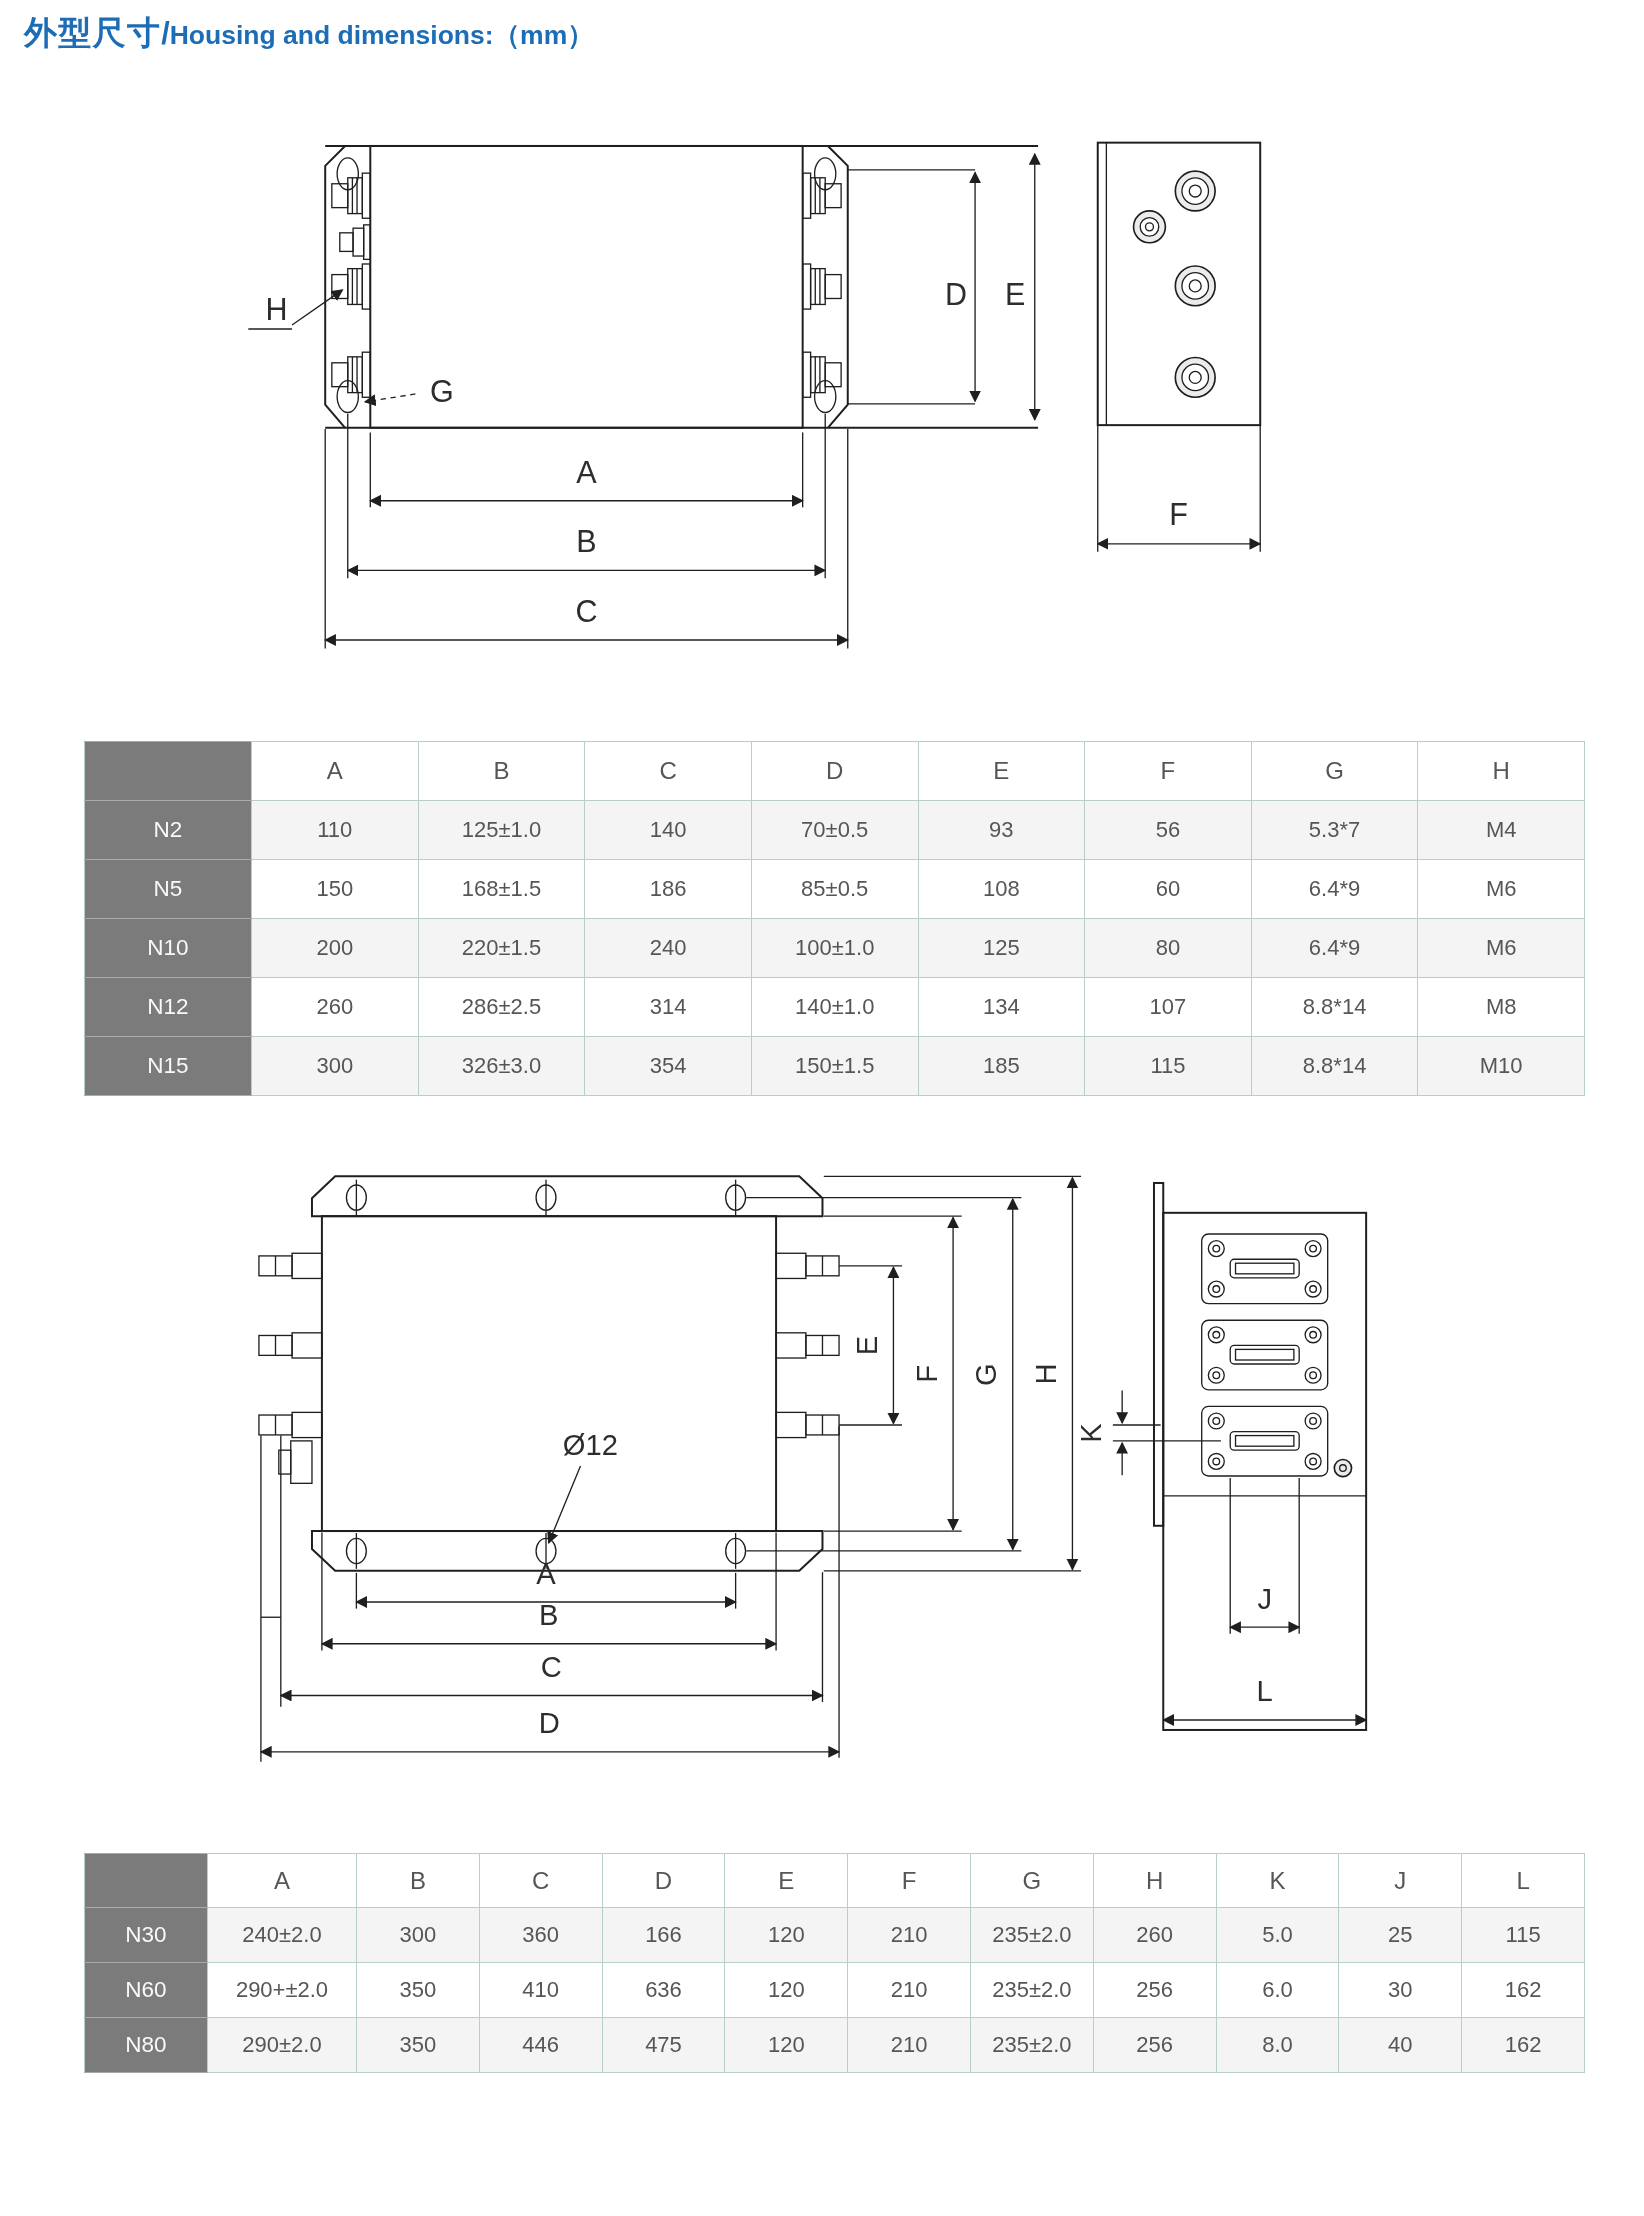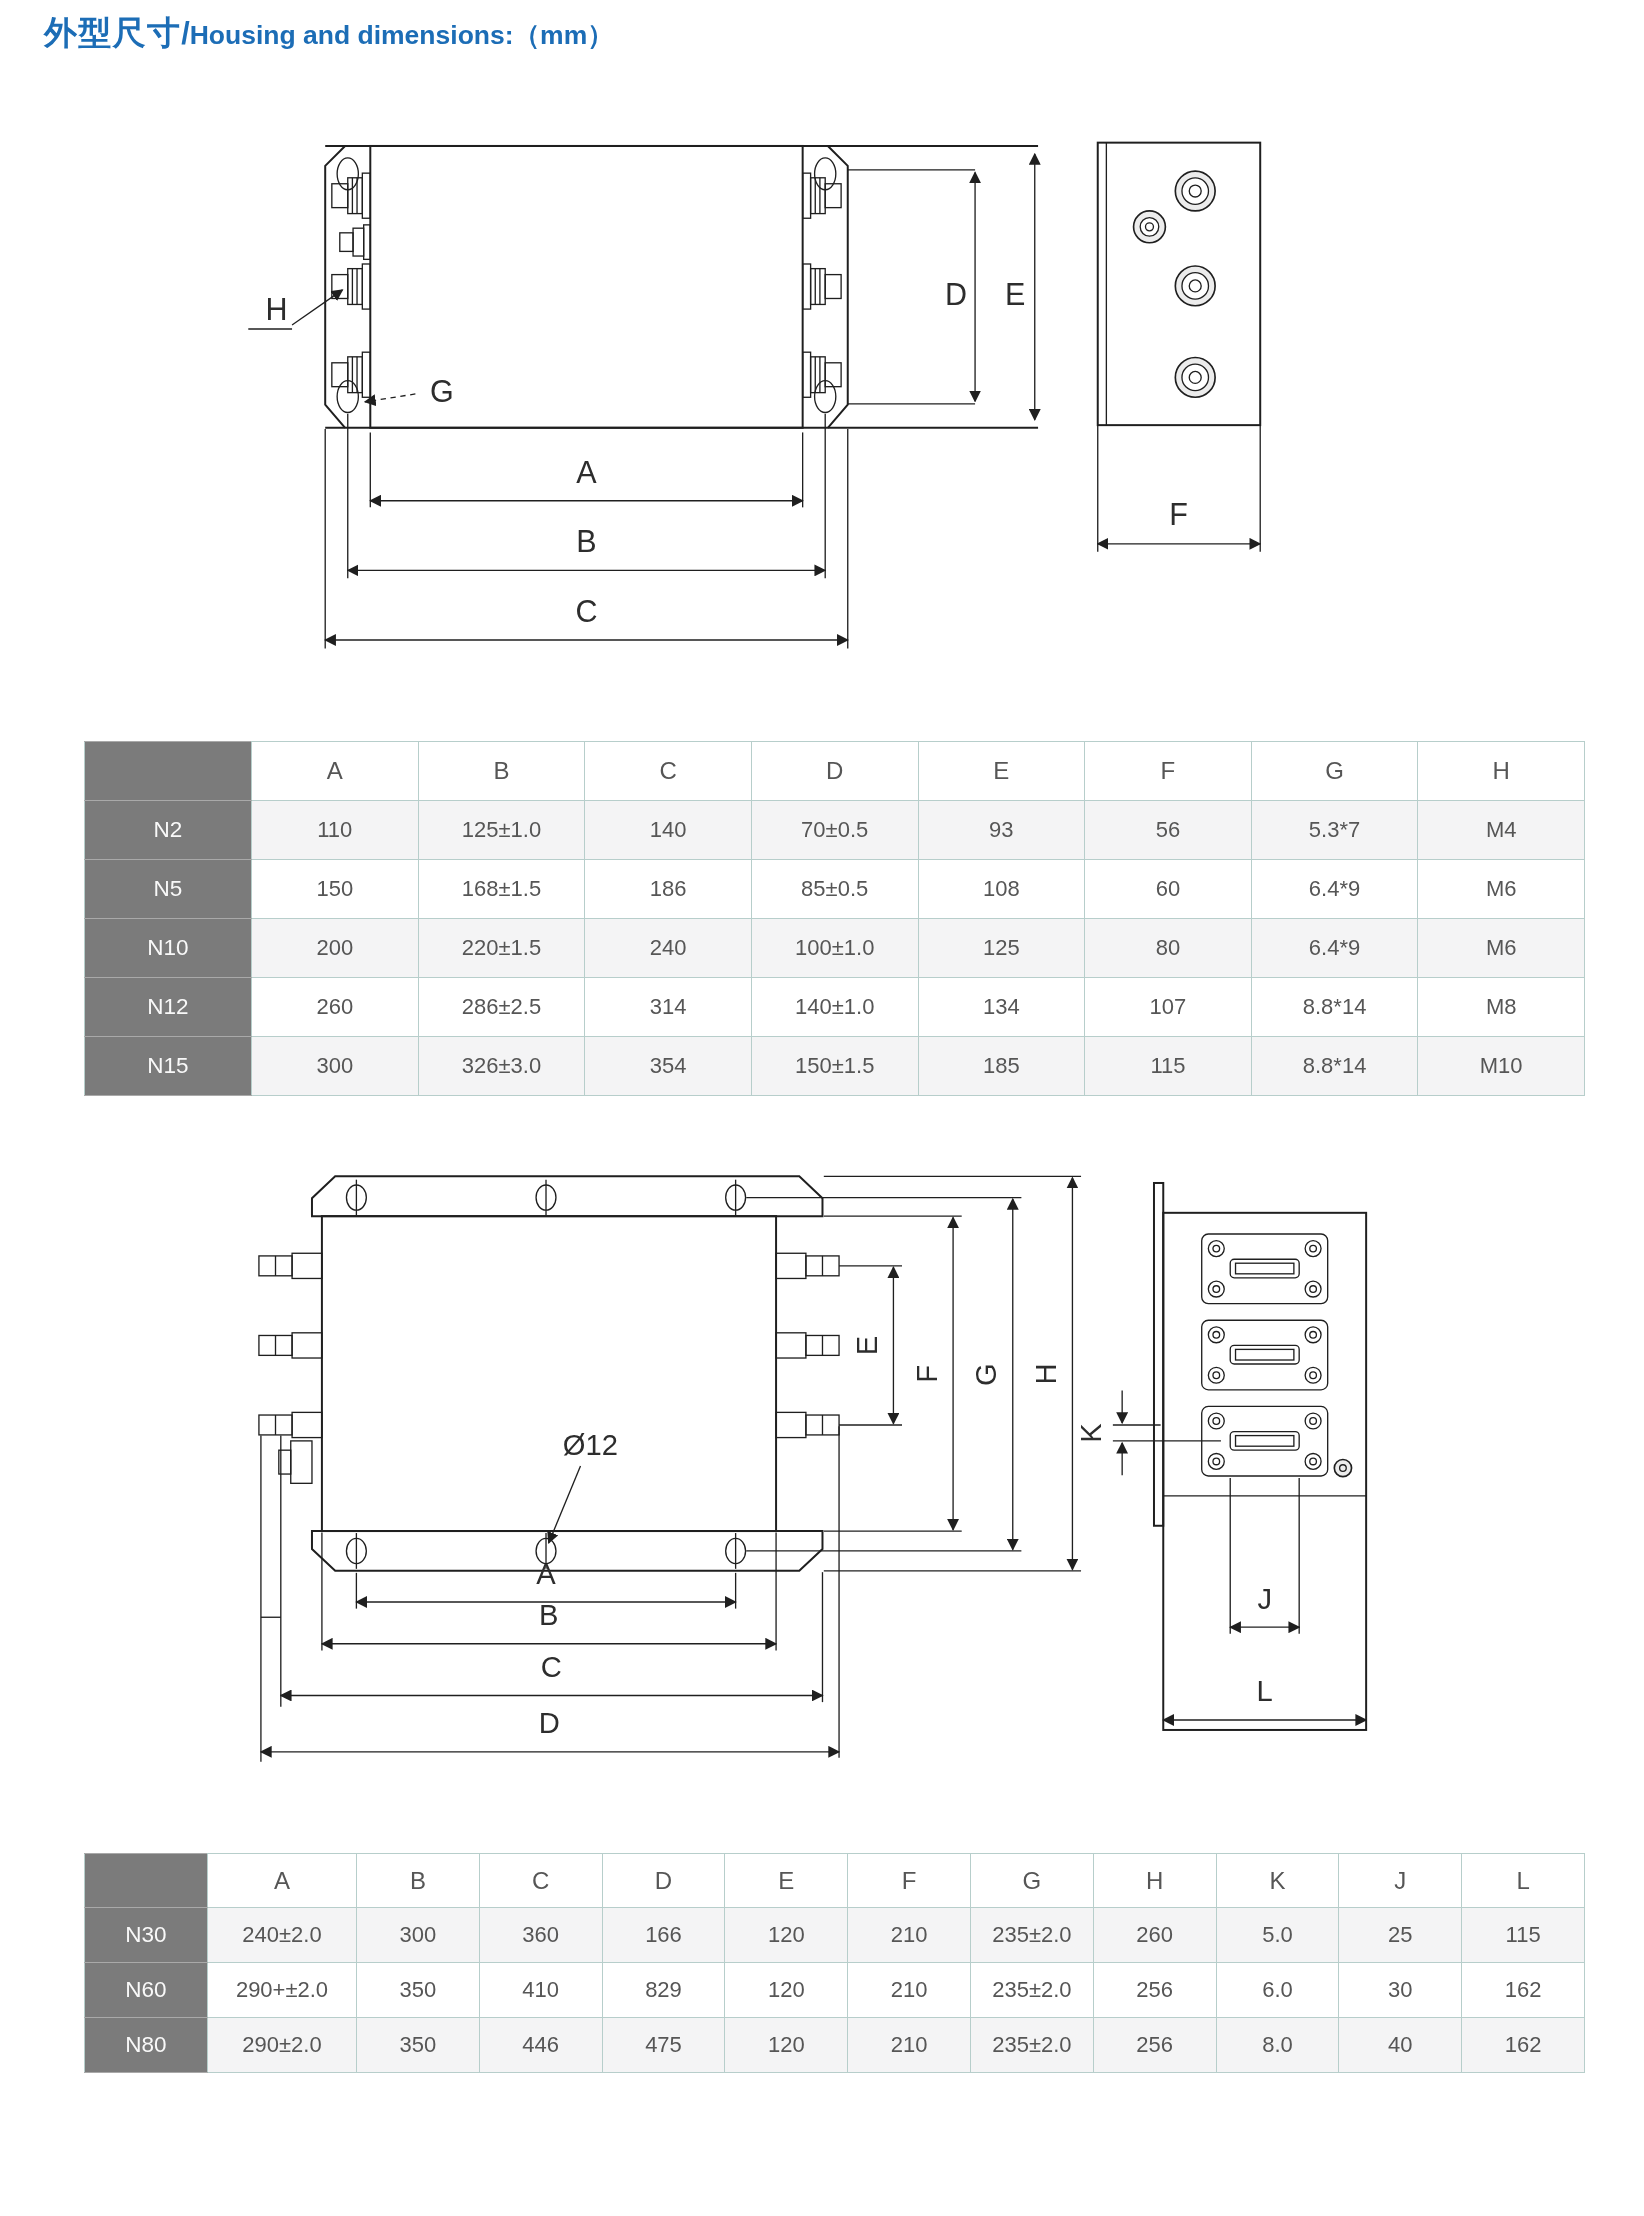--- a/index.html
+++ b/index.html
@@ -7,21 +7,21 @@
     position:relative;
     width:1644px;
     height:2216px;
     background:#ffffff;
     font-family:"Liberation Sans", sans-serif;
     overflow:hidden;
   }
   
   #title{
     position:absolute;
-    left:44px;
+    left:24px;
     top:10.6px;
     color:#1c6db6;
     white-space:nowrap;
   }
   #title .zh{font-size:33px;font-weight:bold;letter-spacing:1.3px;}
   #title .sep{font-size:30.5px;font-weight:600;}
   #title .en{font-size:26.5px;font-weight:600;}
   
   .drawing{position:absolute;}
   .drawing svg{display:block;}
@@ -489,21 +489,21 @@
           <td>260</td>
           <td>5.0</td>
           <td>25</td>
           <td>115</td>
         </tr>
         <tr>
           <td class="rowhead">N60</td>
           <td>290+±2.0</td>
           <td>350</td>
           <td>410</td>
-          <td>829</td>
+          <td>636</td>
           <td>120</td>
           <td>210</td>
           <td>235±2.0</td>
           <td>256</td>
           <td>6.0</td>
           <td>30</td>
           <td>162</td>
         </tr>
         <tr>
           <td class="rowhead">N80</td>

